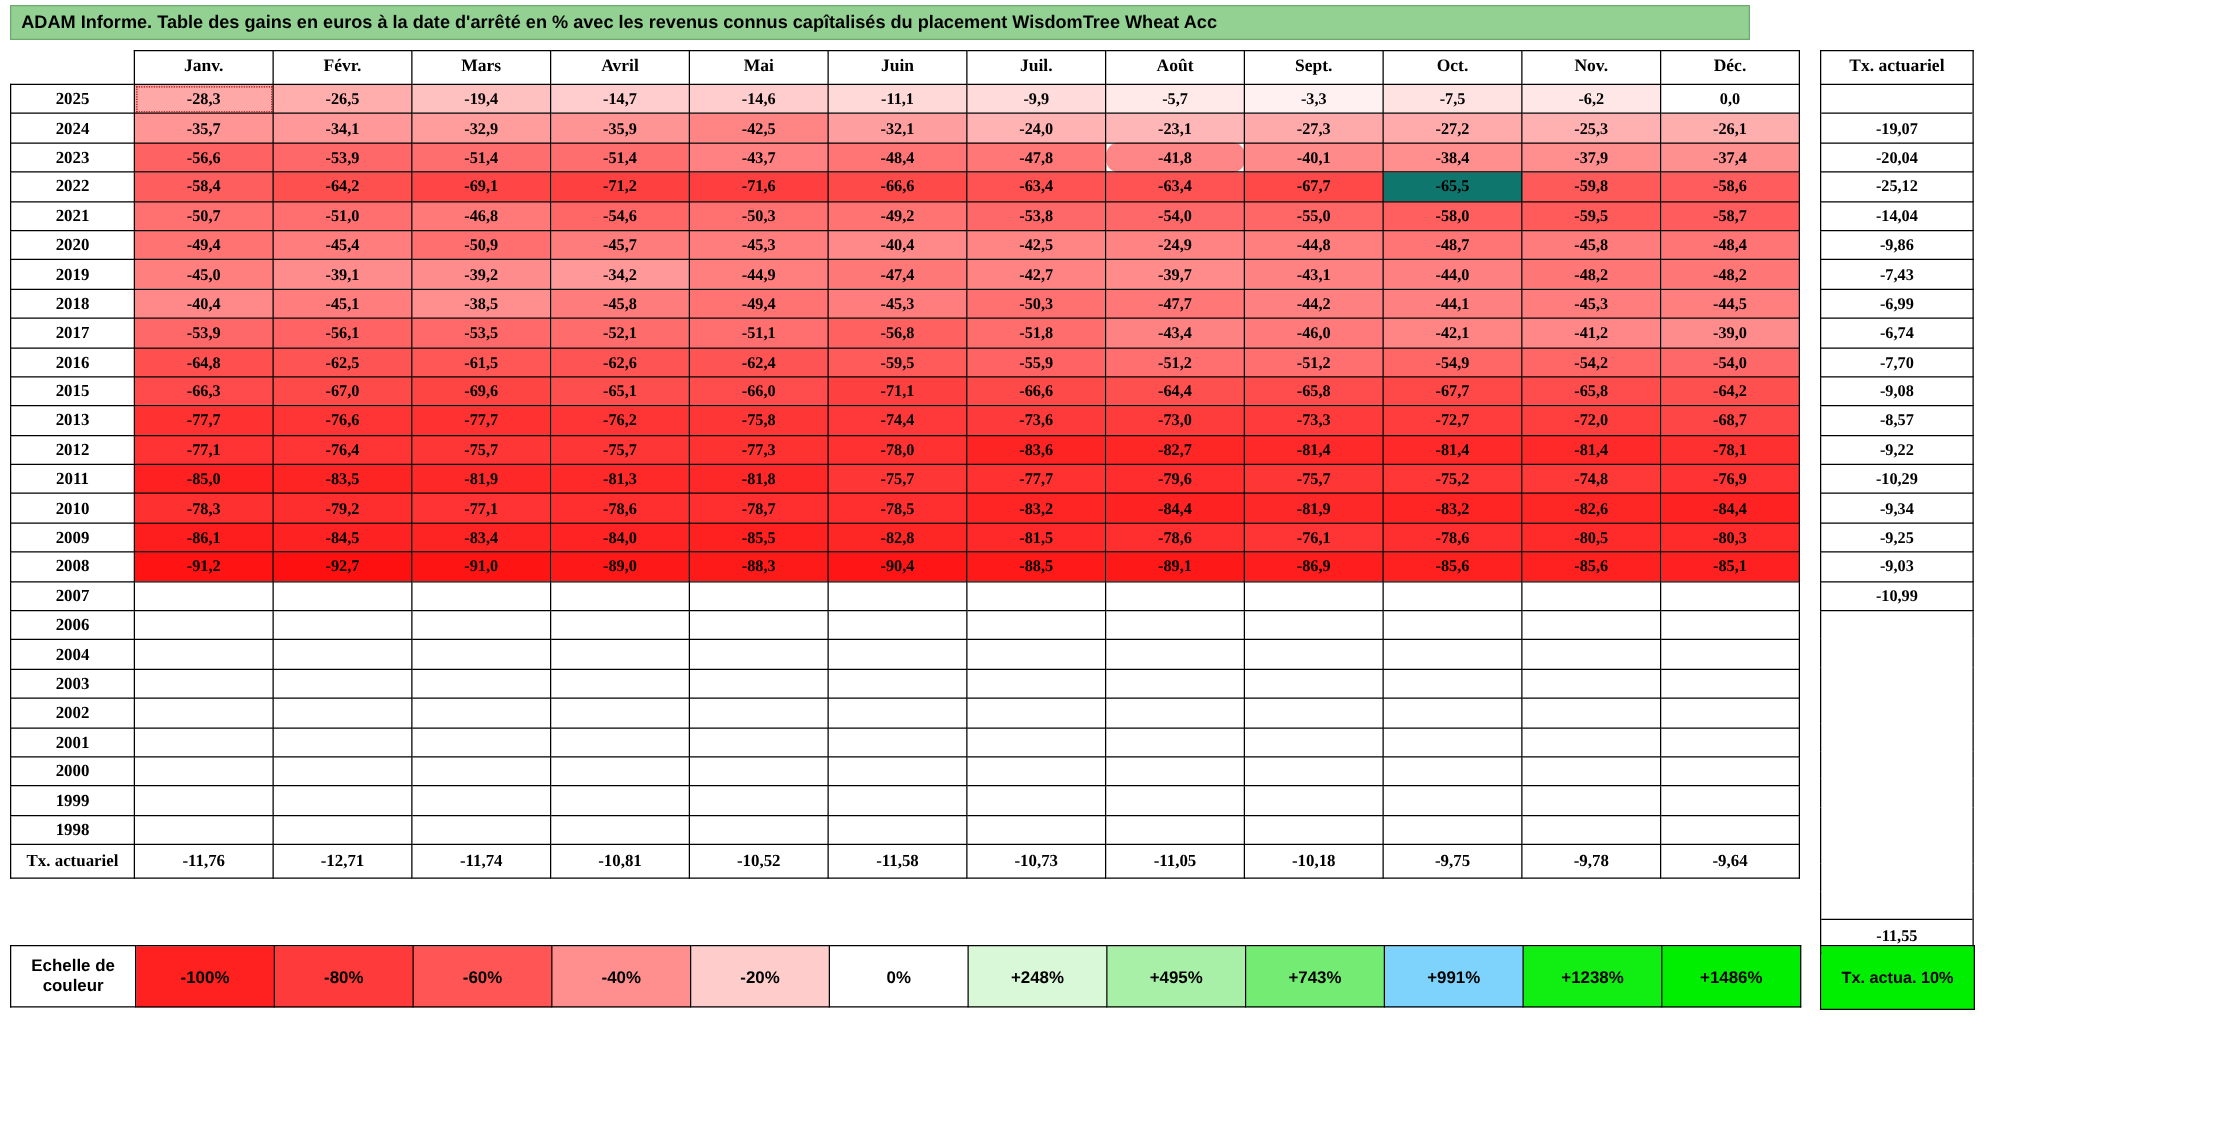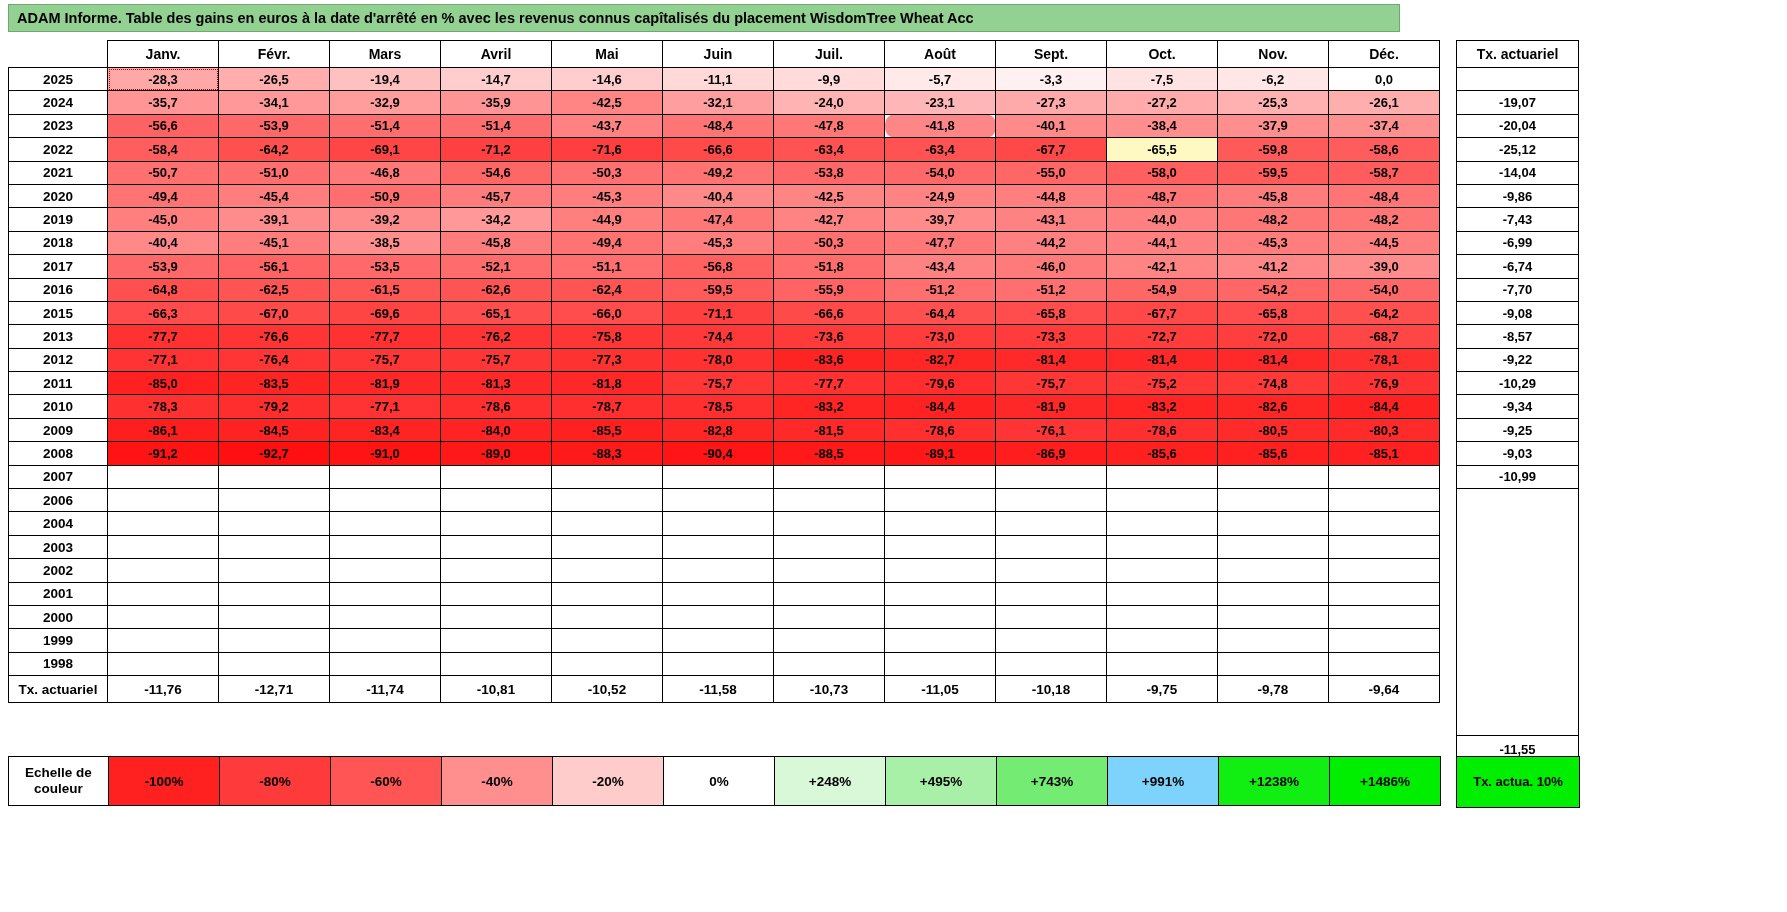--- a/index.html
+++ b/index.html
@@ -33,20 +33,21 @@
     font-size: 14.5px;
     font-weight: bold;
     color: #000;
     white-space: nowrap;
   }
   
   table.grid {
     position: absolute;
     border-collapse: collapse;
     table-layout: fixed;
+    font-family: Liberation Serif, serif;
   }
   table.grid td, table.grid th {
     border: 1px solid #000000;
     font-size: 13.5px;
     font-weight: bold;
     text-align: center;
     padding: 0;
     height: 22.4px;
     color: #000;
     background: #ffffff;
@@ -229,21 +230,21 @@
           <td class="yearcell">2022</td>
           <td class="val" style="background: rgb(255, 94, 94);">-58,4</td>
           <td class="val" style="background: rgb(255, 80, 80);">-64,2</td>
           <td class="val" style="background: rgb(255, 69, 69);">-69,1</td>
           <td class="val" style="background: rgb(255, 64, 64);">-71,2</td>
           <td class="val" style="background: rgb(255, 63, 63);">-71,6</td>
           <td class="val" style="background: rgb(255, 74, 74);">-66,6</td>
           <td class="val" style="background: rgb(255, 82, 82);">-63,4</td>
           <td class="val" style="background: rgb(255, 82, 82);">-63,4</td>
           <td class="val" style="background: rgb(255, 72, 72);">-67,7</td>
-          <td class="val" style="background: #fef9c3; margin-top: 14px;">-65,5</td>
+          <td class="val" style="background: #0f766e; margin-top: 14px;">-65,5</td>
           <td class="val" style="background: rgb(255, 90, 90);">-59,8</td>
           <td class="val" style="background: rgb(255, 93, 93);">-58,6</td>
         </tr>
         <tr>
           <td class="yearcell">2021</td>
           <td class="val" style="background: rgb(255, 112, 112);">-50,7</td>
           <td class="val" style="background: rgb(255, 111, 111);">-51,0</td>
           <td class="val" style="background: rgb(255, 121, 121);">-46,8</td>
           <td class="val" style="background: rgb(255, 103, 103);">-54,6</td>
           <td class="val" style="background: rgb(255, 113, 113);">-50,3</td>

